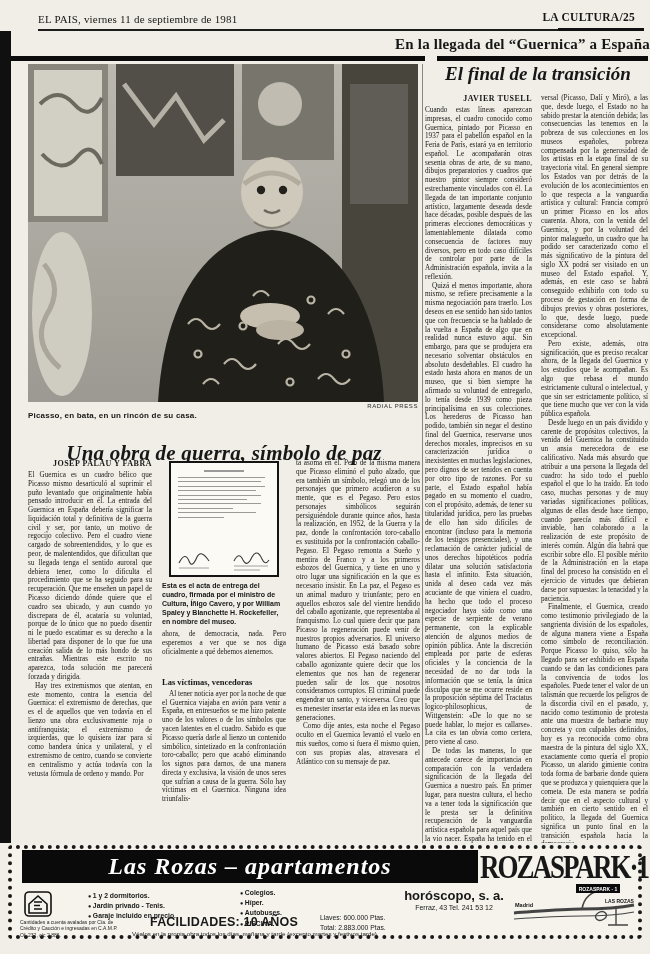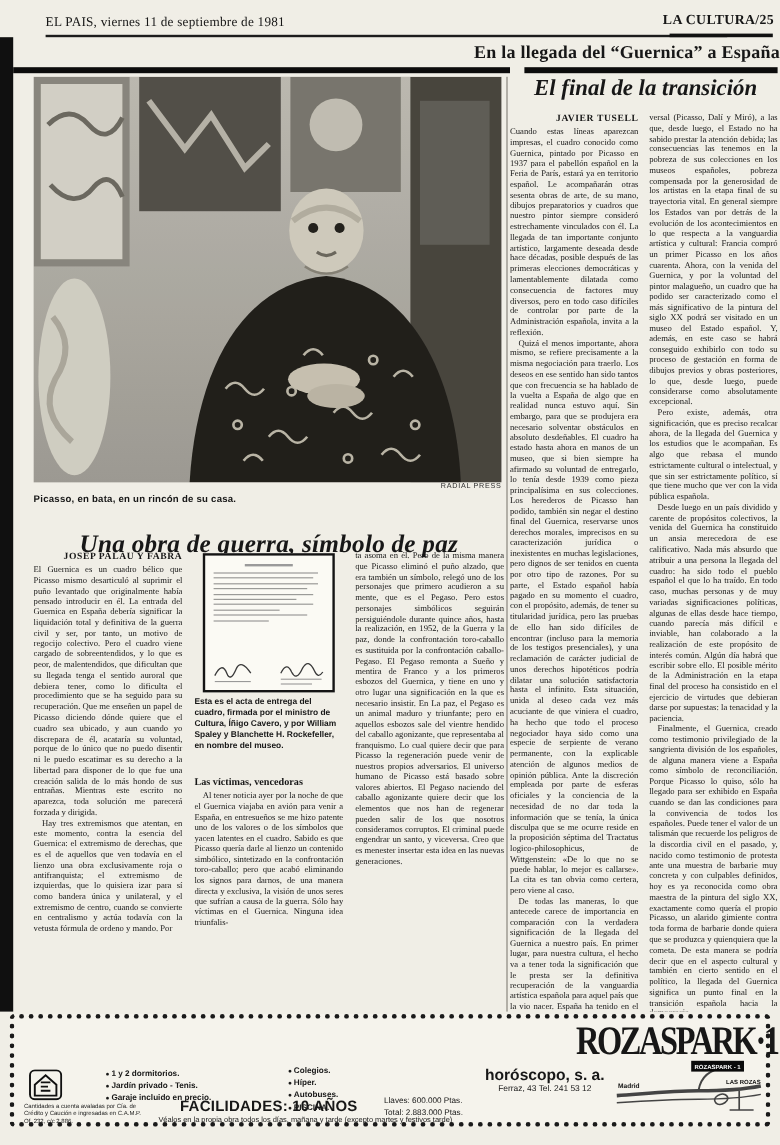--- a/index.html
+++ b/index.html
@@ -6,21 +6,21 @@
   body{
     width:650px;height:954px;position:relative;
     background:#f0eee6;
     font-family:"Liberation Serif", serif;
     color:#171717;
     overflow:hidden;
   }
   .abs{position:absolute;}
   
   .dateline{left:38px;top:13px;font-size:11px;letter-spacing:.2px;}
-  .sectionline{right:5px;top:11px;font-size:11.5px;font-weight:bold;letter-spacing:.3px;}
+  .sectionline{right:15px;top:11px;font-size:11.5px;font-weight:bold;letter-spacing:.3px;}
   .rule-thin{left:38px;top:29px;width:568px;height:1.5px;background:#1c1c1c;}
   .rule-thin-right{left:558px;top:27.5px;width:86px;height:3.5px;background:#111;}
   .banner{left:0;top:36px;width:650px;text-align:right;font-size:15px;font-weight:bold;letter-spacing:.2px;}
   .rule-thick-a{left:11px;top:56px;width:414px;height:5px;background:#0c0c0c;}
   .rule-thick-b{left:437px;top:56px;width:211px;height:5px;background:#0c0c0c;}
   .leftbar{left:0;top:31px;width:11px;height:812px;background:#101010;}
   .vdivider{left:421.5px;top:64px;width:1px;height:779px;background:#8a877f;}
 
   
   .photo{left:28px;top:64px;width:390px;height:338px;background:#b7b4ac;overflow:hidden;}
@@ -164,45 +164,48 @@
           <path d="M2 14 q6 -12 10 -2 q3 8 8 -4 q4 -8 12 4" stroke="#3a3a3a" stroke-width="1.1" fill="none"></path>
           <path d="M2 19 h30" stroke="#8a8a8a" stroke-width="0.8"></path>
         </svg>
         <svg width="40" height="22" viewBox="0 0 40 22">
           <path d="M3 12 q5 -10 9 -1 q4 8 9 -3 q5 -9 10 2 q3 7 7 1" stroke="#3a3a3a" stroke-width="1.1" fill="none"></path>
           <path d="M3 17 h34 M3 21 h26" stroke="#8a8a8a" stroke-width="0.8"></path>
         </svg>
       </div>
     </div>
     <div class="acta-caption">Esta es el acta de entrega del cuadro, firmada por el ministro de Cultura, Íñigo Cavero, y por William Spaley y Blanchette H. Rockefeller, en nombre del museo.</div>
+    <p class="para first">ahora, de democracia, nada. Pero esperemos a ver que se nos diga oficialmente a qué debemos atenernos.</p>
     <div class="subhead">Las víctimas, vencedoras</div>
     <p class="para">Al tener noticia ayer por la noche de que el Guernica viajaba en avión para venir a España, en entresueños se me hizo patente uno de los valores o de los símbolos que yacen latentes en el cuadro. Sabido es que Picasso quería darle al lienzo un contenido simbólico, sintetizado en la confrontación toro-caballo; pero que acabó eliminando los signos para darnos, de una manera directa y exclusiva, la visión de unos seres que sufrían a causa de la guerra. Sólo hay víctimas en el Guernica. Ninguna idea triunfalis-</p>
   </div>
   <div class="lcol">
     <p class="para first">ta asoma en él. Pero de la misma manera que Picasso eliminó el puño alzado, que era también un símbolo, relegó uno de los personajes que primero acudieron a su mente, que es el Pegaso. Pero estos personajes simbólicos seguirán persiguiéndole durante quince años, hasta la realización, en 1952, de la Guerra y la paz, donde la confrontación toro-caballo es sustituida por la confrontación caballo-Pegaso. El Pegaso remonta a Sueño y mentira de Franco y a los primeros esbozos del Guernica, y tiene en uno y otro lugar una significación en la que es necesario insistir. En La paz, el Pegaso es un animal maduro y triunfante; pero en aquellos esbozos sale del vientre hendido del caballo agonizante, que representaba al franquismo. Lo cual quiere decir que para Picasso la regeneración puede venir de nuestros propios adversarios. El universo humano de Picasso está basado sobre valores abiertos. El Pegaso naciendo del caballo agonizante quiere decir que los elementos que nos han de regenerar pueden salir de los que nosotros consideramos corruptos. El criminal puede engendrar un santo, y viceversa. Creo que es menester insertar esta idea en las nuevas generaciones.</p>
+    <p class="para">Como dije antes, esta noche el Pegaso oculto en el Guernica levantó el vuelo en mis sueños, como si fuera él mismo quien, con sus propias alas, atravesara el Atlántico con su mensaje de paz.</p>
   </div>
 </div>
 
 <div class="abs right-title">El final de la transición</div>
 <div class="abs right-cols">
   <div class="rcol">
     <div class="byline">JAVIER TUSELL</div>
     <p class="para first">Cuando estas líneas aparezcan impresas, el cuadro conocido como Guernica, pintado por Picasso en 1937 para el pabellón español en la Feria de París, estará ya en territorio español. Le acompañarán otras sesenta obras de arte, de su mano, dibujos preparatorios y cuadros que nuestro pintor siempre consideró estrechamente vinculados con él. La llegada de tan importante conjunto artístico, largamente deseada desde hace décadas, posible después de las primeras elecciones democráticas y lamentablemente dilatada como consecuencia de factores muy diversos, pero en todo caso difíciles de controlar por parte de la Administración española, invita a la reflexión.</p>
     <p class="para">Quizá el menos importante, ahora mismo, se refiere precisamente a la misma negociación para traerlo. Los deseos en ese sentido han sido tantos que con frecuencia se ha hablado de la vuelta a España de algo que en realidad nunca estuvo aquí. Sin embargo, para que se produjera era necesario solventar obstáculos en absoluto desdeñables. El cuadro ha estado hasta ahora en manos de un museo, que si bien siempre ha afirmado su voluntad de entregarlo, lo tenía desde 1939 como pieza principalísima en sus colecciones. Los herederos de Picasso han podido, también sin negar el destino final del Guernica, reservarse unos derechos morales, imprecisos en su caracterización jurídica o inexistentes en muchas legislaciones, pero dignos de ser tenidos en cuenta por otro tipo de razones. Por su parte, el Estado español había pagado en su momento el cuadro, con el propósito, además, de tener su titularidad jurídica, pero las pruebas de ello han sido difíciles de encontrar (incluso para la memoria de los testigos presenciales), y una reclamación de carácter judicial de unos derechos hipotéticos podría dilatar una solución satisfactoria hasta el infinito. Esta situación, unida al deseo cada vez más acuciante de que viniera el cuadro, ha hecho que todo el proceso negociador haya sido como una especie de serpiente de verano permanente, con la explicable atención de algunos medios de opinión pública. Ante la discreción empleada por parte de esferas oficiales y la conciencia de la necesidad de no dar toda la información que se tenía, la única disculpa que se me ocurre reside en la proposición séptima del Tractatus logico-philosophicus, de Wittgenstein: «De lo que no se puede hablar, lo mejor es callarse». La cita es tan obvia como certera, pero viene al caso.</p>
     <p class="para">De todas las maneras, lo que antecede carece de importancia en comparación con la verdadera significación de la llegada del Guernica a nuestro país. En primer lugar, para nuestra cultura, el hecho va a tener toda la significación que le presta ser la definitiva recuperación de la vanguardia artística española para aquel país que la vio nacer. España ha tenido en el siglo XX tres glorias de la pintura uni-</p>
   </div>
   <div class="rcol">
     <p class="para first">versal (Picasso, Dalí y Miró), a las que, desde luego, el Estado no ha sabido prestar la atención debida; las consecuencias las tenemos en la pobreza de sus colecciones en los museos españoles, pobreza compensada por la generosidad de los artistas en la etapa final de su trayectoria vital. En general siempre los Estados van por detrás de la evolución de los acontecimientos en lo que respecta a la vanguardia artística y cultural: Francia compró un primer Picasso en los años cuarenta. Ahora, con la venida del Guernica, y por la voluntad del pintor malagueño, un cuadro que ha podido ser caracterizado como el más significativo de la pintura del siglo XX podrá ser visitado en un museo del Estado español. Y, además, en este caso se habrá conseguido exhibirlo con todo su proceso de gestación en forma de dibujos previos y obras posteriores, lo que, desde luego, puede considerarse como absolutamente excepcional.</p>
     <p class="para">Pero existe, además, otra significación, que es preciso recalcar ahora, de la llegada del Guernica y los estudios que le acompañan. Es algo que rebasa el mundo estrictamente cultural o intelectual, y que sin ser estrictamente político, sí que tiene mucho que ver con la vida pública española.</p>
     <p class="para">Desde luego en un país dividido y carente de propósitos colectivos, la venida del Guernica ha constituido un ansia merecedora de ese calificativo. Nada más absurdo que atribuir a una persona la llegada del cuadro: ha sido todo el pueblo español el que lo ha traído. En todo caso, muchas personas y de muy variadas significaciones políticas, algunas de ellas desde hace tiempo, cuando parecía más difícil e inviable, han colaborado a la realización de este propósito de interés común. Algún día habrá que escribir sobre ello. El posible mérito de la Administración en la etapa final del proceso ha consistido en el ejercicio de virtudes que debieran darse por supuestas: la tenacidad y la paciencia.</p>
     <p class="para">Finalmente, el Guernica, creado como testimonio privilegiado de la sangrienta división de los españoles, de alguna manera viene a España como símbolo de reconciliación. Porque Picasso lo quiso, sólo ha llegado para ser exhibido en España cuando se dan las condiciones para la convivencia de todos los españoles. Puede tener el valor de un talismán que recuerde los peligros de la discordia civil en el pasado, y, nacido como testimonio de protesta ante una muestra de barbarie muy concreta y con culpables definidos, hoy es ya reconocida como obra maestra de la pintura del siglo XX, exactamente como quería el propio Picasso, un alarido gimiente contra toda forma de barbarie donde quiera que se produzca y quienquiera que la cometa. De esta manera se podría decir que en el aspecto cultural y también en cierto sentido en el político, la llegada del Guernica significa un punto final en la transición española hacia la democracia.</p>
   </div>
 </div>
 
 <div class="abs ad">
+  <div class="abs ad-banner">Las Rozas – apartamentos</div>
   <div class="abs ad-brand">ROZASPARK·1</div>
   <svg class="abs ad-logo" viewBox="0 0 28 26">
     <rect x="1" y="1" width="26" height="24" rx="4" fill="none" stroke="#111" stroke-width="1.6"></rect>
     <path d="M5 13 L14 5 L23 13 L23 22 L5 22 Z" fill="none" stroke="#111" stroke-width="1.6"></path>
     <path d="M10 11 h8 M10 14.5 h6 M10 18 h8" stroke="#111" stroke-width="1.6"></path>
   </svg>
   <ul class="abs features feat-a">
     <li>1 y 2 dormitorios.</li>
     <li>Jardín privado - Tenis.</li>
     <li>Garaje incluido en precio.</li>

